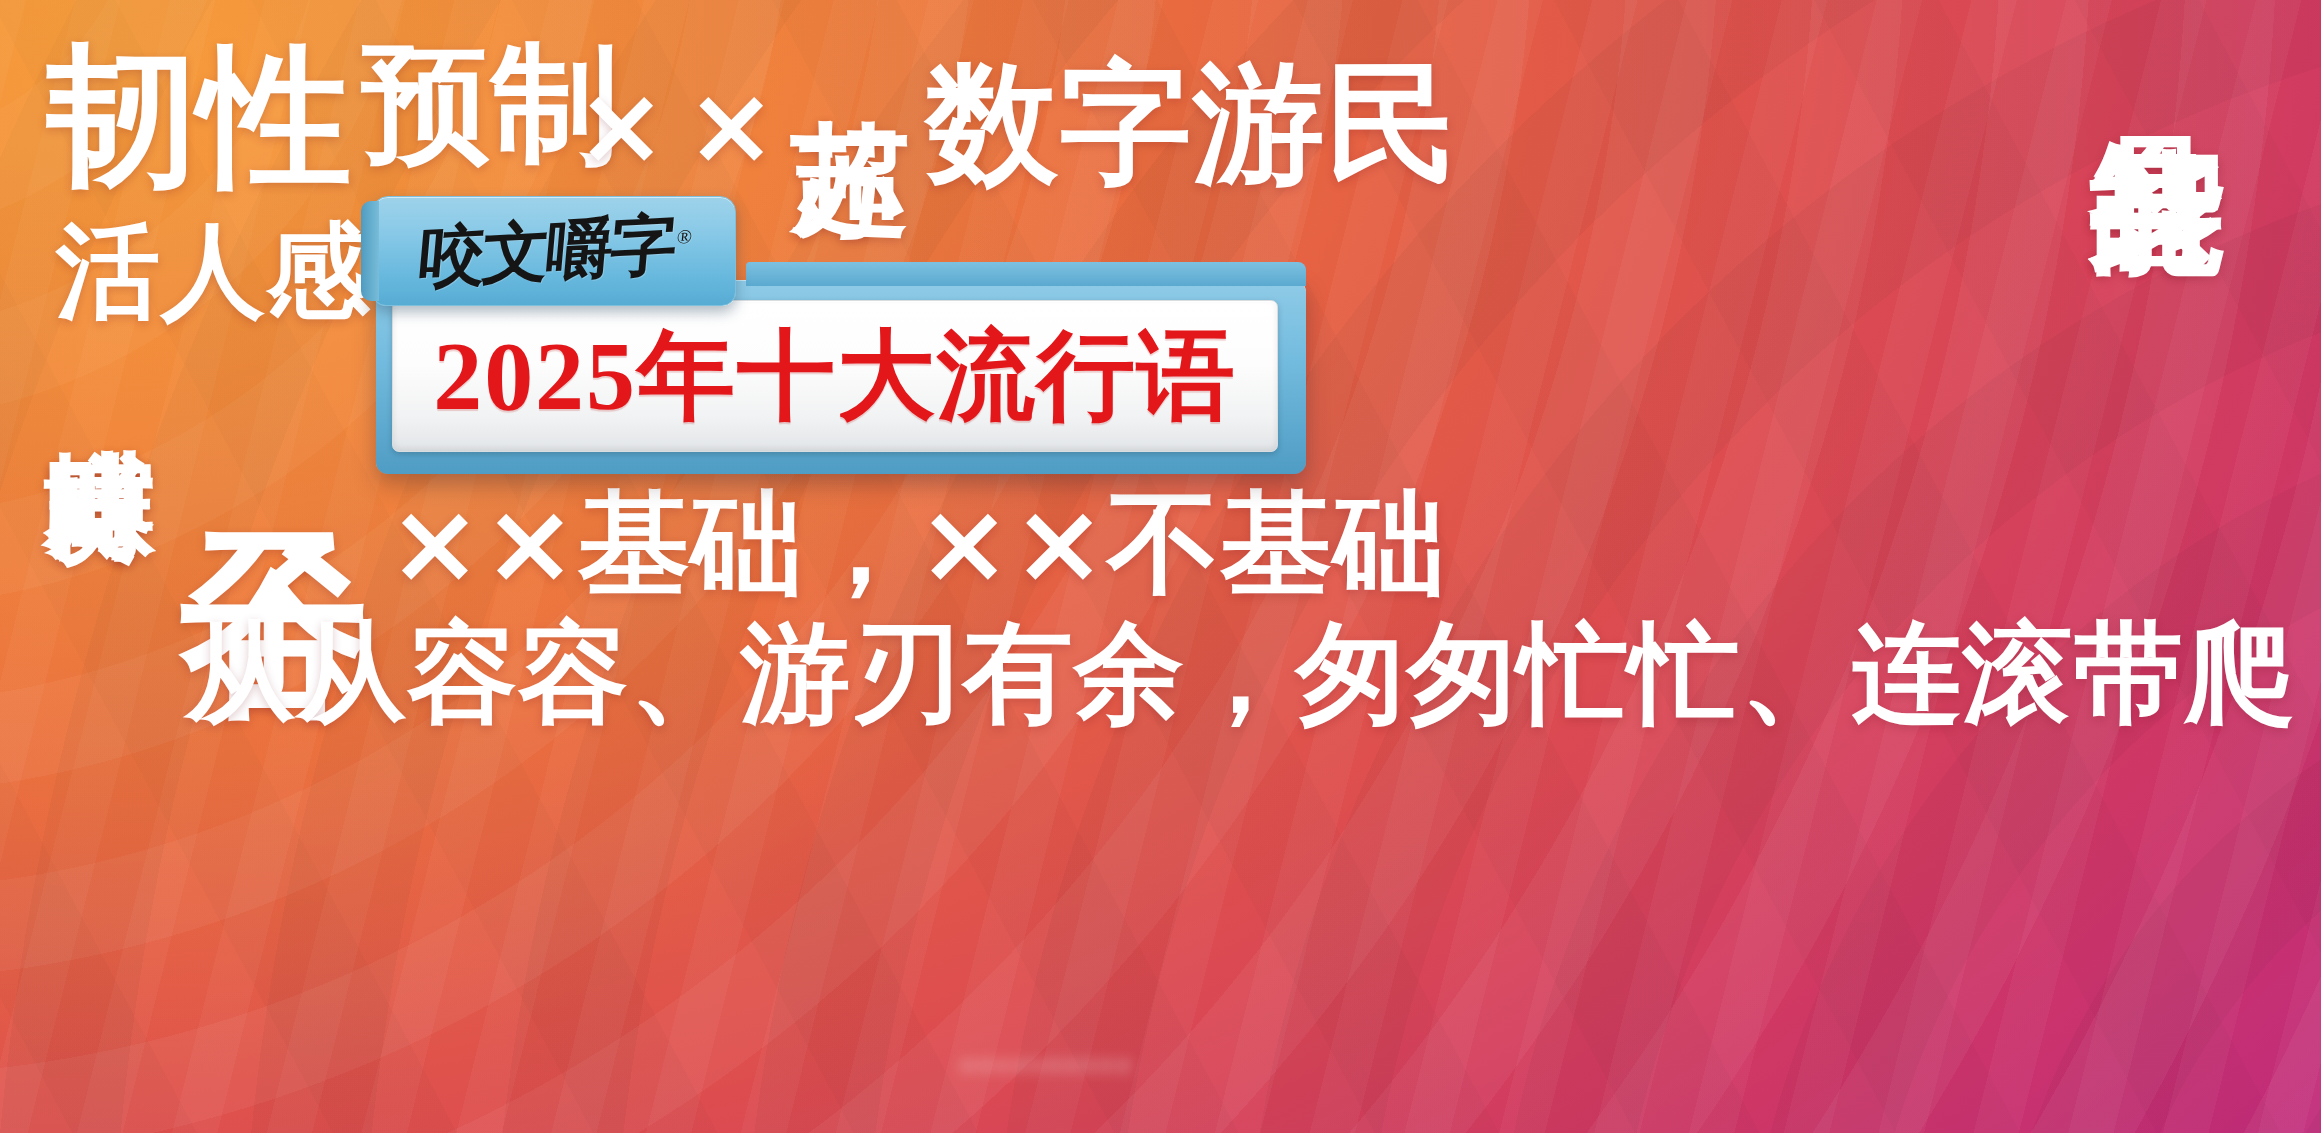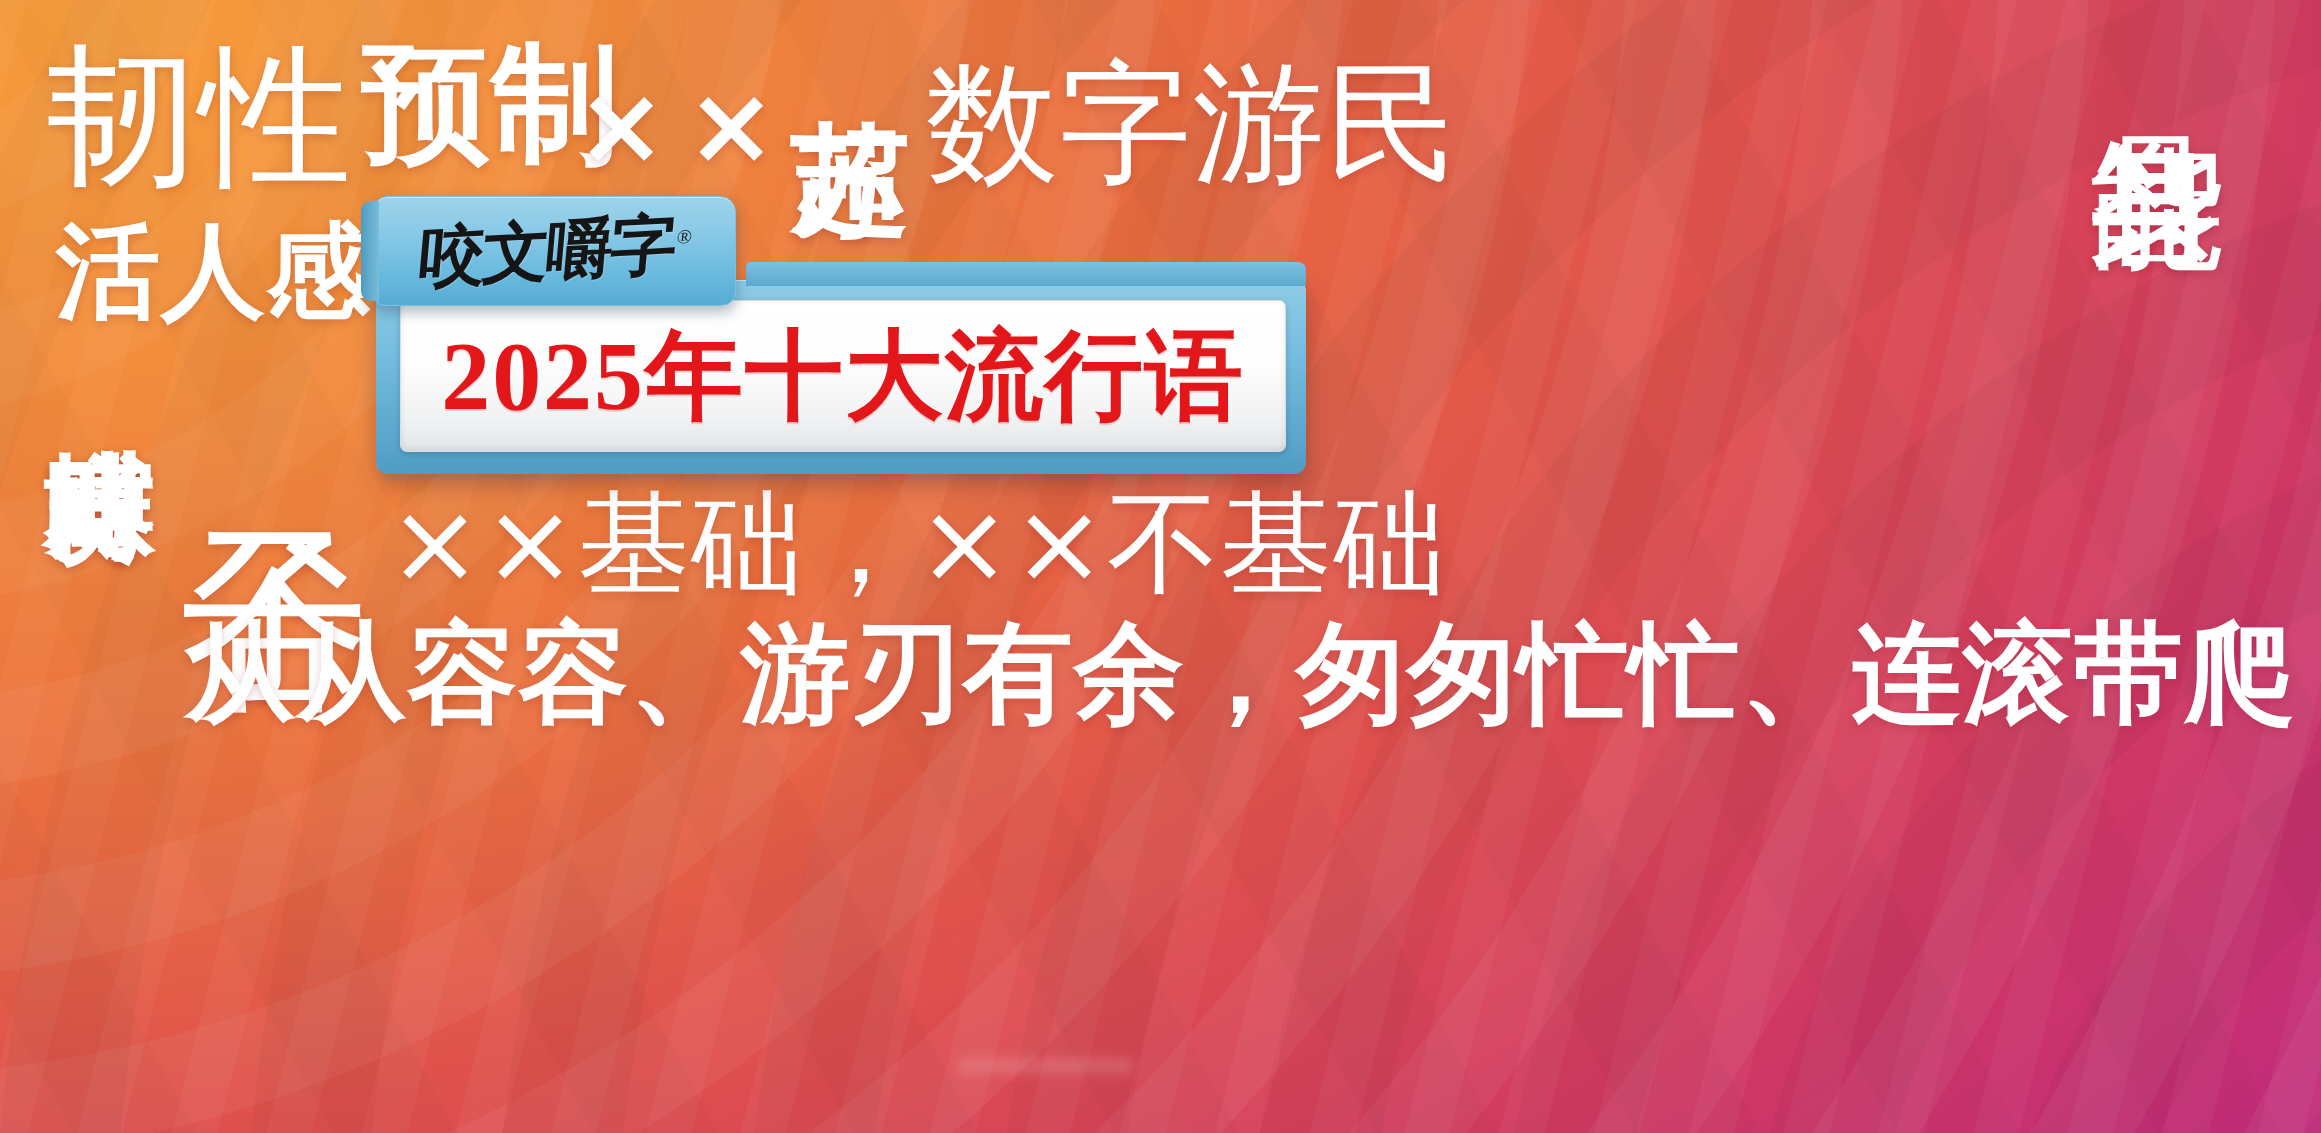--- a/index.html
+++ b/index.html
@@ -92,21 +92,21 @@
     text-orientation: upright;
     white-space: nowrap;
     line-height: 1.0;
   }
   .serif {
     font-family: "Liberation Serif", "DejaVu Serif", serif;
     font-weight: 700;
   }
   .heavy {
     font-family: "DejaVu Sans", "Liberation Sans", sans-serif;
-    font-weight: 400;
+    font-weight: 700;
   }
 
   
   #w-renxing   { left: 46px;   top: 44px;   font-size: 152px; letter-spacing: .01em; }
   #w-yuzhi     { left: 362px;  top: 44px;   font-size: 128px; }
   #w-x1        { left: 576px;  top: 74px;   font-size: 108px; font-weight: 700; }
   #w-x2        { left: 686px;  top: 74px;   font-size: 108px; font-weight: 700; }
   #w-suchao    { left: 790px;  top: 22px;   font-size: 120px; }
   #w-shuzi     { left: 926px;  top: 60px;   font-size: 132px; }
   #w-jushen    { left: 2090px; top: 28px;   font-size: 136px; }
@@ -182,21 +182,21 @@
     position: absolute;
     right: -0px; top: -18px;
     width: 560px; height: 24px;
     border-radius: 4px 8px 0 0;
     background: linear-gradient(180deg, #7dc1e1, #5ba9d0);
   }
 
   
   #title-plate {
     position: absolute;
-    left: 28px;
+    left: 20px;
     top: 104px;
     width: 884px;
     height: 150px;
     border-radius: 7px;
     background:
       linear-gradient(180deg, #ffffff 0%, #fdfdfd 42%, #f1f2f3 78%, #e2e5e8 100%);
     box-shadow:
       inset 0 1px 0 #ffffff,
       inset 0 -2px 6px rgba(0,0,0,.09),
       0 2px 6px rgba(0,0,0,.18);

